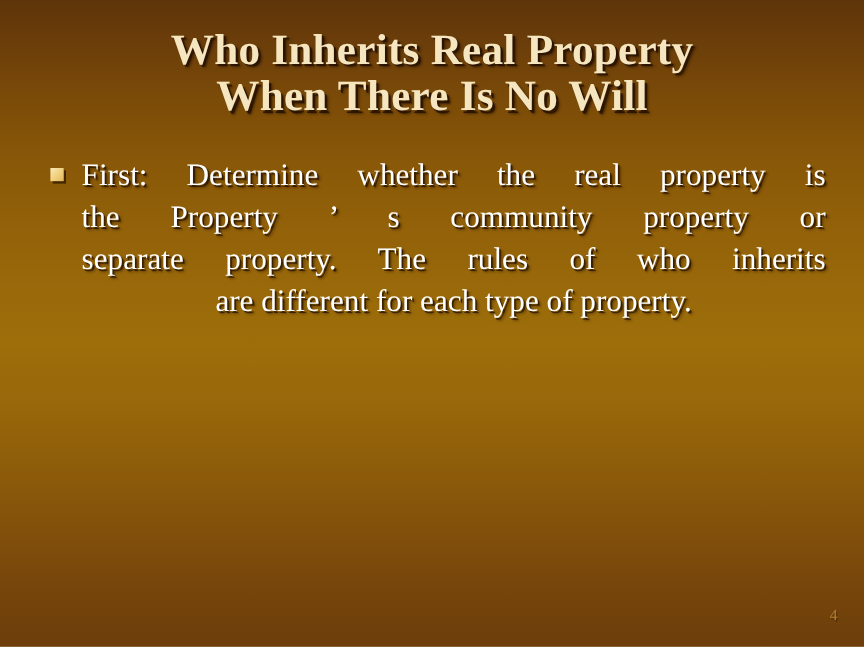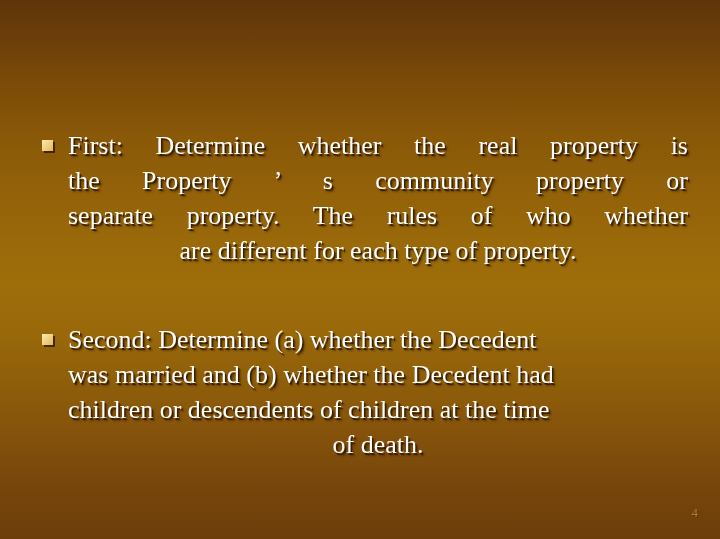--- a/index.html
+++ b/index.html
@@ -62,21 +62,21 @@
     position: absolute;
     left: 40px;
     top: 128px;
     width: 648px;
   }
 
   .bullet-row {
     position: relative;
     display: block;
     padding-left: 28px;
-    margin-bottom: 54px;
+    margin-bottom: 40px;
   }
   .bullet-row:last-child { margin-bottom: 0; }
 
   .bullet-marker {
     position: absolute;
     left: 2px;
     top: 12px;
     width: 11px;
     height: 11px;
     background: linear-gradient(135deg, #fbe9b4 0%, #f0cf7e 55%, #e0b85c 100%);
@@ -123,40 +123,35 @@
     color: #c6903e;
     opacity: 0.75;
     text-shadow: 1px 1px 0 rgba(45, 22, 0, 0.5);
   }
 </style>
 </head>
 <body>
 
 <div class="slide">
 
+  <div class="title-block">
+    <span class="title-line">Who Inherits Real Property</span>
+    <span class="title-line">When There Is No Will</span>
+  </div>
 
   <div class="body-block">
 
     <div class="bullet-row">
       <span class="bullet-marker"></span>
       <span class="bullet-text">
         <span class="just-line">First:   Determine whether the real property is</span>
         <span class="just-line">the   Property ’ s   community   property   or</span>
-        <span class="just-line">separate property.   The rules of who whether</span>
+        <span class="just-line">separate property.   The rules of who inherits</span>
         <span class="last-line">are different for each type of property.</span>
       </span>
     </div>
 
-    <div class="bullet-row">
-      <span class="bullet-marker"></span>
-      <span class="bullet-text">
-        <span class="nat-line">Second:   Determine (a) whether the Decedent</span>
-        <span class="nat-line">was married and (b) whether the Decedent had</span>
-        <span class="nat-line">children or descendents of children at the time</span>
-        <span class="last-line">of death.</span>
-      </span>
-    </div>
 
   </div>
 
   <div class="slide-number">4</div>
 
 </div>
 
 </body></html>

